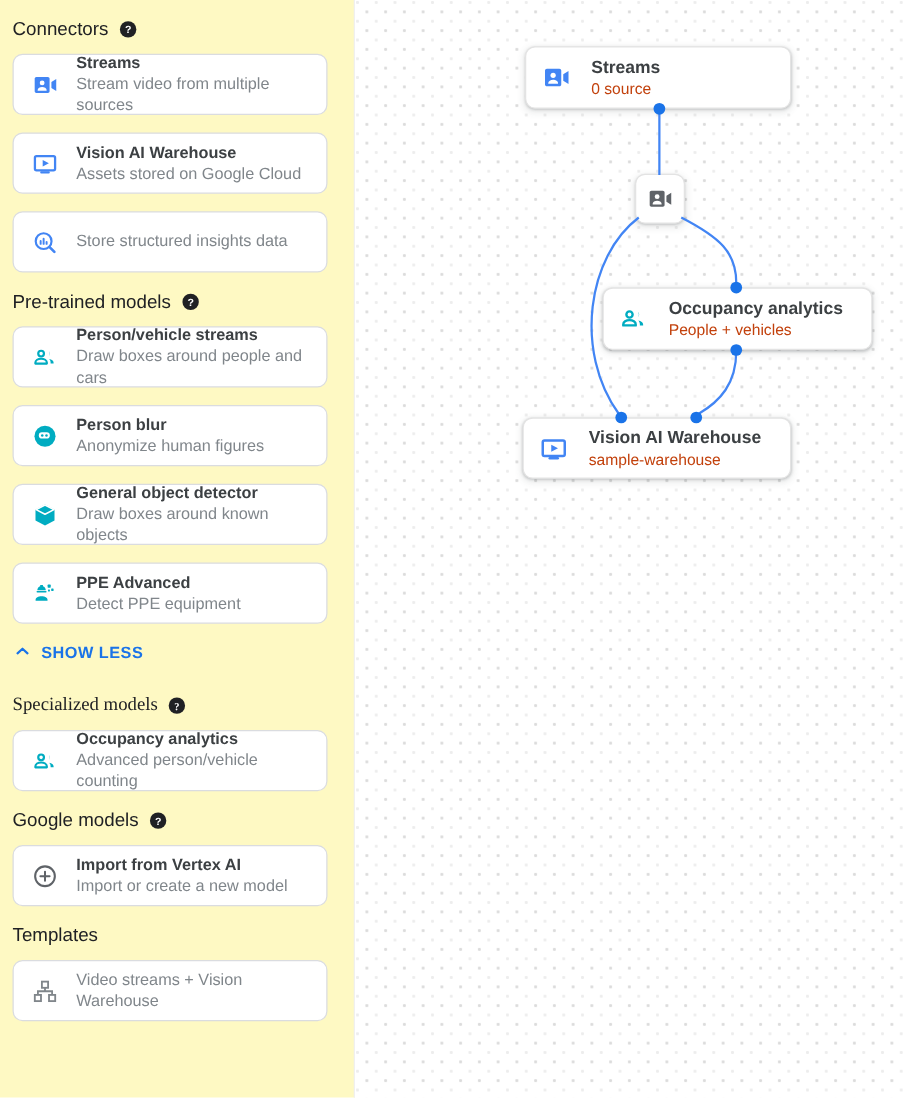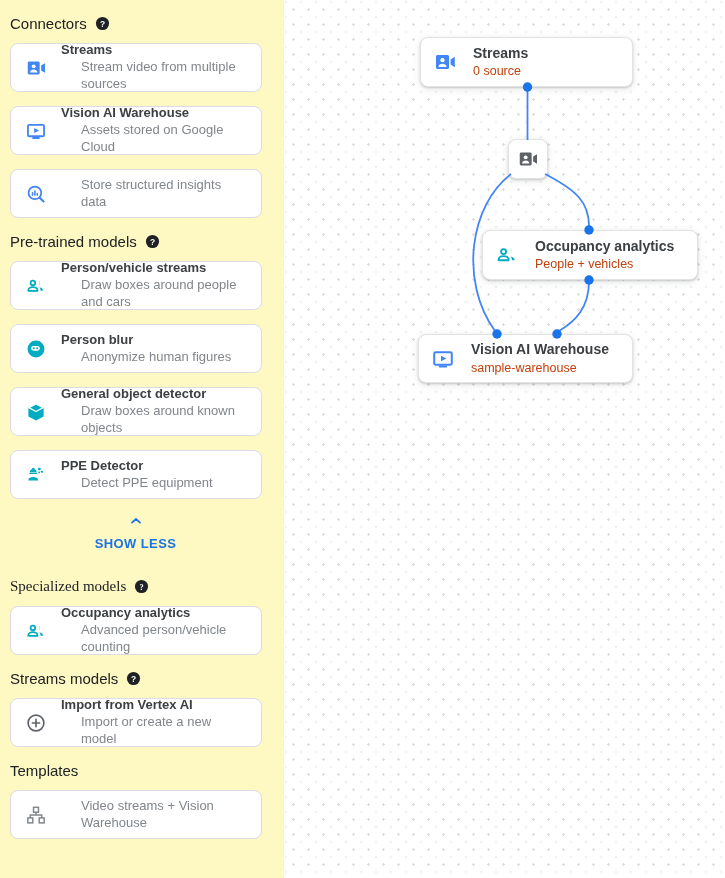--- a/index.html
+++ b/index.html
@@ -11,24 +11,24 @@
     background:#fef9c3; padding:14px 22px 20px 10px; border-right:1px solid #f0f0f0; }
   .section-header { display:flex; align-items:center; gap:8px;
     font-size:15px; color:#202124; margin:12px 0 11px 0; height:18px; }
   .section-header.first { margin-top:0; }
   .help-icon { width:15px; height:15px; display:inline-flex; cursor:pointer; }
   .card { display:flex; align-items:center; gap:14px; width:252px; height:49px;
     padding:0 14px; background:#fff; border:1px solid #dadce0; border-radius:8px;
     margin-bottom:14px; cursor:grab; }
   .card-icon { width:22px; height:22px; flex:0 0 22px; display:flex; }
   .card-title { font-size:13px; font-weight:bold; color:#3c4043; line-height:1.3; }
-  .card-subtitle { font-size:13px; color:#80868b; line-height:1.3;margin-left:20px; }
+  .card-subtitle { font-size:13px; color:#80868b; line-height:1.3; }
   .show-less { display:flex; align-items:center; gap:7px; color:#1a73e8;
     font-size:13px; font-weight:bold; letter-spacing:.4px; margin:5px 0 26px 0;
-    cursor:pointer;flex-direction:column; }
+    cursor:pointer; }
   .chev { width:16px; height:16px; display:inline-flex; }
 
   
   .canvas { position:absolute; left:284px; top:0; right:0; bottom:0;
     background-color:#fff;
     background-image:
       radial-gradient(circle, #dcdcdc 1px, transparent 1.4px),
       radial-gradient(circle, #ededed 1px, transparent 1.4px);
     background-size:15px 15px, 15px 15px;
     background-position:2px 2px, 9.5px 9.5px; }
@@ -167,21 +167,21 @@
       <svg viewBox="0 0 24 24" width="22" height="22" fill="#00acc1">
         <path d="M5.3 9h7.4c0-1.7-1-3-2.5-3.5V4.3H7.8v1.2C6.3 6 5.3 7.3 5.3 9z"></path>
         <rect x="4.6" y="9.6" width="8.8" height="1.3" rx="0.65"></rect>
         <path d="M9 14.2c-2.9 0-5.2 1.3-5.2 2.9v.9h10.4v-.9c0-1.6-2.3-2.9-5.2-2.9z"></path>
         <rect x="14.3" y="4" width="2.7" height="2.7" rx="0.5"></rect>
         <rect x="17.4" y="7.4" width="2.1" height="2.1" rx="0.4"></rect>
         <rect x="14.6" y="8.3" width="1.7" height="1.7" rx="0.35"></rect>
       </svg>
     </span>
     <div class="card-text">
-      <div class="card-title">PPE Detector</div>
+      <div class="card-title">PPE Advanced</div>
       <div class="card-subtitle">Detect PPE equipment</div>
     </div>
   </div>
 
   <div class="show-less">
     <span class="chev">
       <svg viewBox="0 0 24 24" width="16" height="16" fill="none" stroke="#1a73e8" stroke-width="2.6" stroke-linecap="round" stroke-linejoin="round">
           <path d="M6 14.5 12 9l6 5.5"></path>
         </svg>
     </span>
@@ -211,21 +211,21 @@
         </g>
       </svg>
     </span>
     <div class="card-text">
       <div class="card-title">Occupancy analytics</div>
       <div class="card-subtitle">Advanced person/vehicle counting</div>
     </div>
   </div>
 
   <div class="section-header">
-    <span>Streams models</span>
+    <span>Google models</span>
     <span class="help-icon">
       <svg viewBox="0 0 24 24" width="15" height="15">
           <circle cx="12" cy="12" r="10.5" fill="#202124"></circle>
           <text x="12" y="17" text-anchor="middle" font-size="13.5" font-weight="bold" fill="#fff">?</text>
         </svg>
     </span>
   </div>
 
   <div class="card">
     <span class="card-icon">

